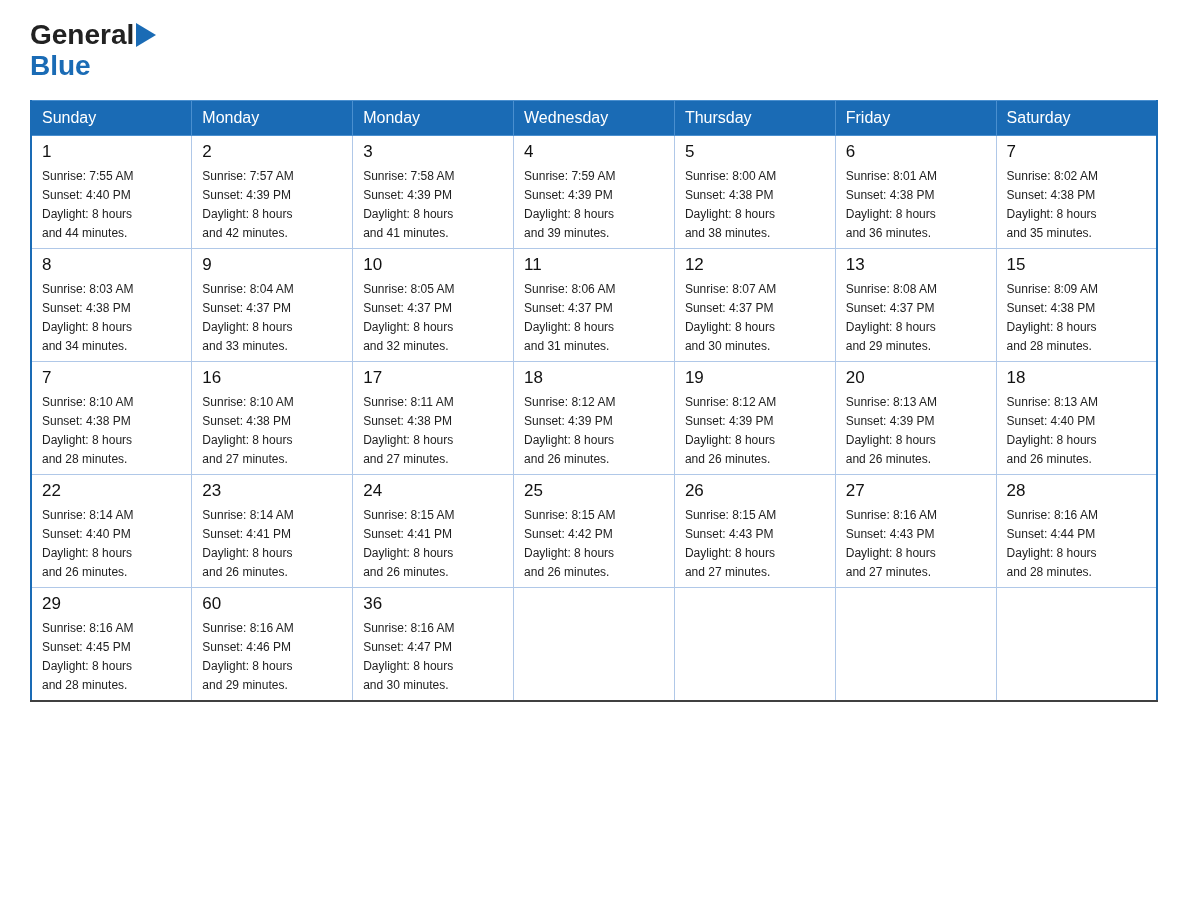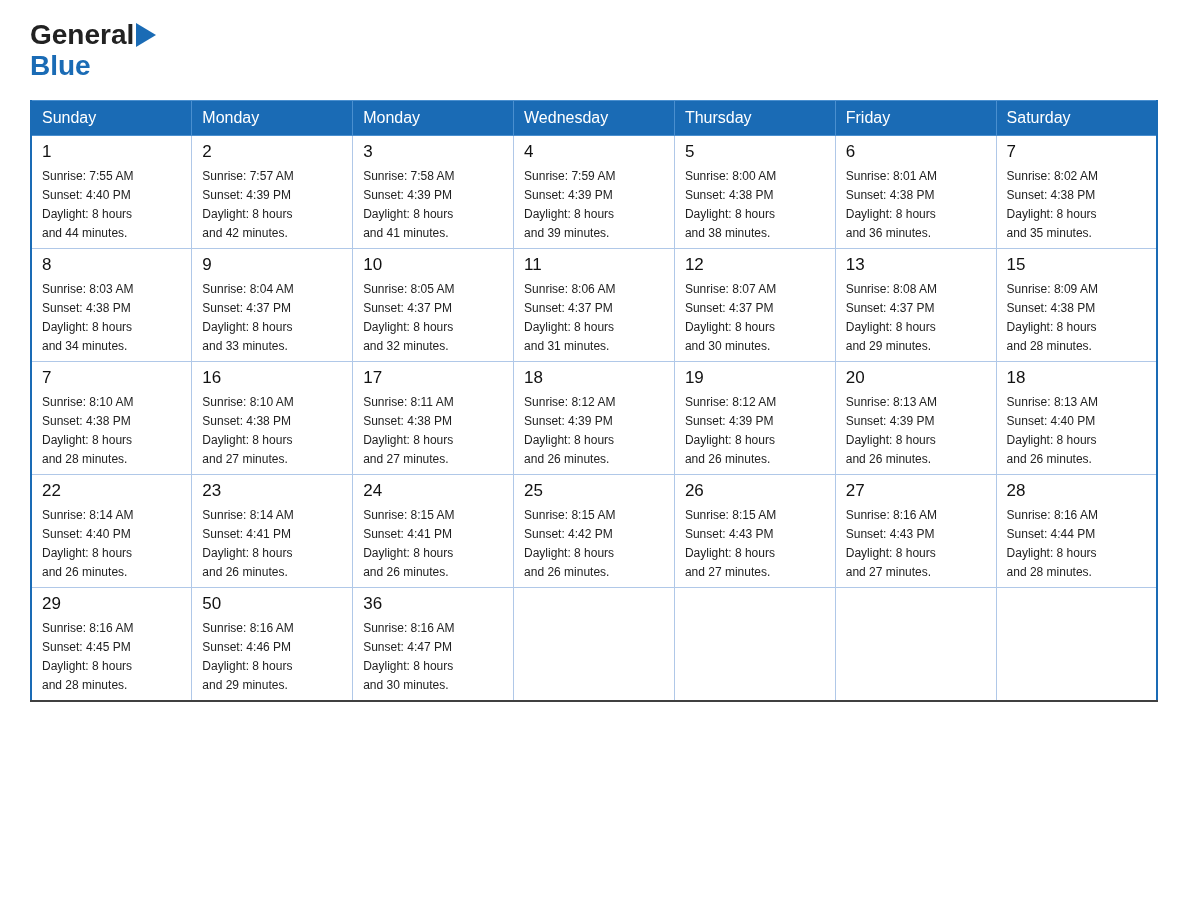--- a/index.html
+++ b/index.html
@@ -257,21 +257,21 @@
         <span class="day-number">28</span>
         <span class="day-info">Sunrise: 8:16 AM<br>Sunset: 4:44 PM<br>Daylight: 8 hours<br>and 28 minutes.</span>
       </td>
       </tr>
       <tr>
         <td>
         <span class="day-number">29</span>
         <span class="day-info">Sunrise: 8:16 AM<br>Sunset: 4:45 PM<br>Daylight: 8 hours<br>and 28 minutes.</span>
       </td>
         <td>
-        <span class="day-number">50</span>
+        <span class="day-number">60</span>
         <span class="day-info">Sunrise: 8:16 AM<br>Sunset: 4:46 PM<br>Daylight: 8 hours<br>and 29 minutes.</span>
       </td>
         <td>
         <span class="day-number">36</span>
         <span class="day-info">Sunrise: 8:16 AM<br>Sunset: 4:47 PM<br>Daylight: 8 hours<br>and 30 minutes.</span>
       </td>
         <td class="empty-cell"></td>
         <td class="empty-cell"></td>
         <td class="empty-cell"></td>
         <td class="empty-cell"></td>

